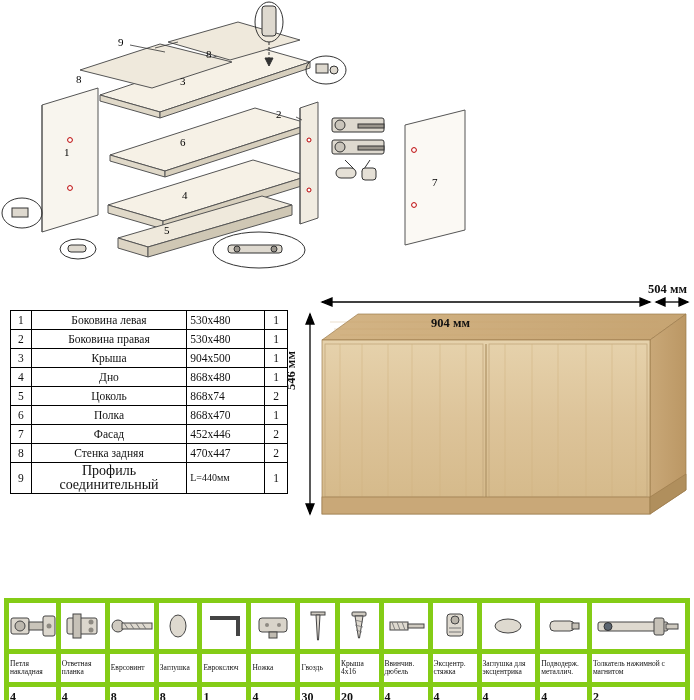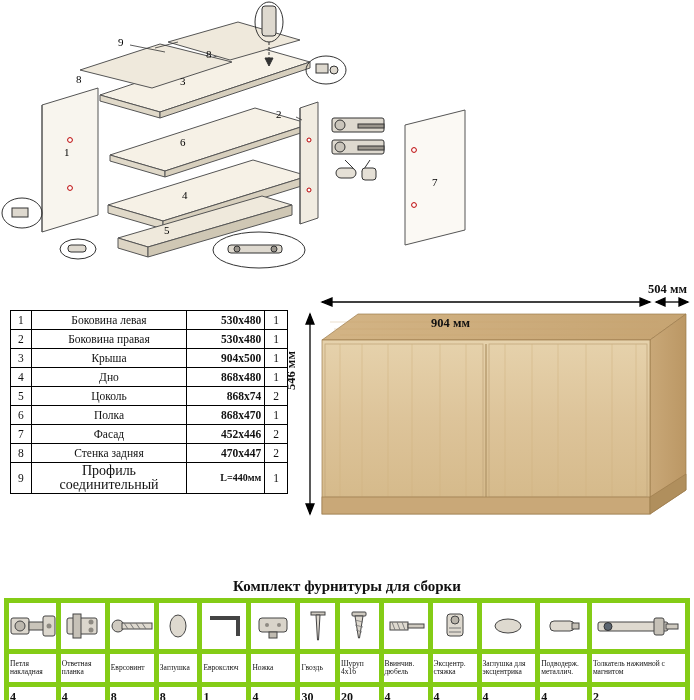--- a/index.html
+++ b/index.html
@@ -16,21 +16,21 @@
   
   #parts-table{
     position:absolute;left:10px;top:310px;width:278px;
     border-collapse:collapse;font-size:11.5px;
   }
   #parts-table td{
     border:1px solid #000;padding:1px 3px;height:16px;line-height:14px;
   }
   #parts-table td.num{width:14px;text-align:center;}
   #parts-table td.nm{width:150px;text-align:center;}
-  #parts-table td.sz{width:72px;text-align:right;font-weight:bold;}
+  #parts-table td.sz{width:72px;text-align:left;}
   #parts-table td.qty{width:16px;text-align:center;}
   #parts-table tr.small td.nm{font-size:14px;}
   #parts-table tr.small td.sz{font-size:10px;}
 
   
   #cabinet-area{position:absolute;left:300px;top:292px;width:390px;height:250px;}
   .dim-label{
     position:absolute;font-weight:bold;font-size:12.5px;
     font-family:"Liberation Serif", serif;
   }
@@ -287,21 +287,20 @@
         <polygon points="10,22 6,32 14,32"></polygon>
           <polygon points="10,222 6,212 14,212"></polygon>
       </g>
     </svg>
 
     <div class="dim-label" style="left:131px;top:-10px;margin-top:34px;">904 мм</div>
     <div class="dim-label" style="left:348px;top:-10px;">504 мм</div>
     <div class="dim-label" style="left:-16px;top:98px;transform:rotate(-90deg);transform-origin:left top;">546 мм</div>
   </div>
 
-  <div id="kit-title">Комплект фурнитуры для сборки</div>
 
   <table id="kit-table">
     <colgroup>
       <col style="width:7.6%">
         <col style="width:7.2%">
         <col style="width:7.2%">
         <col style="width:6.4%">
       <col style="width:7.2%">
         <col style="width:7.2%">
         <col style="width:5.8%">
@@ -404,21 +403,21 @@
         </td>
       </tr>
       <tr class="names">
         <td>Петля накладная</td>
         <td>Ответная планка</td>
         <td>Еврсовинт</td>
         <td>Заглушка</td>
         <td>Еврокслюч</td>
         <td>Ножка</td>
         <td>Гвоздь</td>
-        <td>Шуруп 4х16</td>
+        <td>Крыша 4х16</td>
         <td>Ввинчив. дюбель</td>
         <td>Эксцентр. стяжка</td>
         <td>Заглушка для эксцентрика</td>
         <td>Подводерж. металлич.</td>
         <td>Толкатель нажимной с магнитом</td>
       </tr>
       <tr class="counts">
         <td>4</td>
         <td>4</td>
         <td>8</td>

